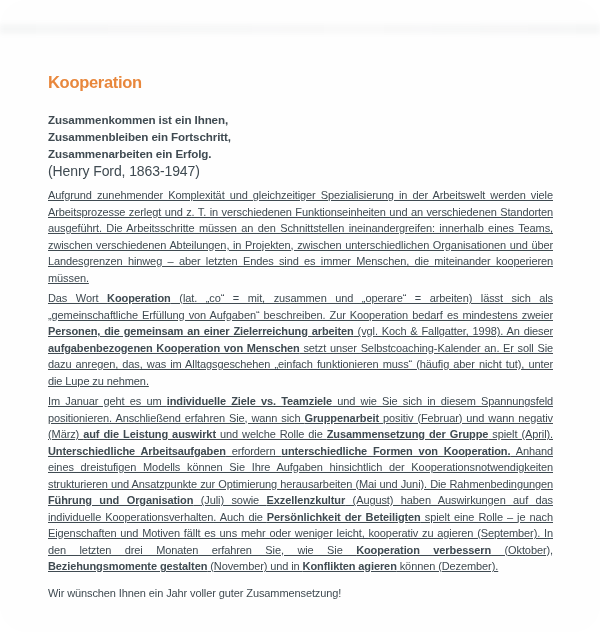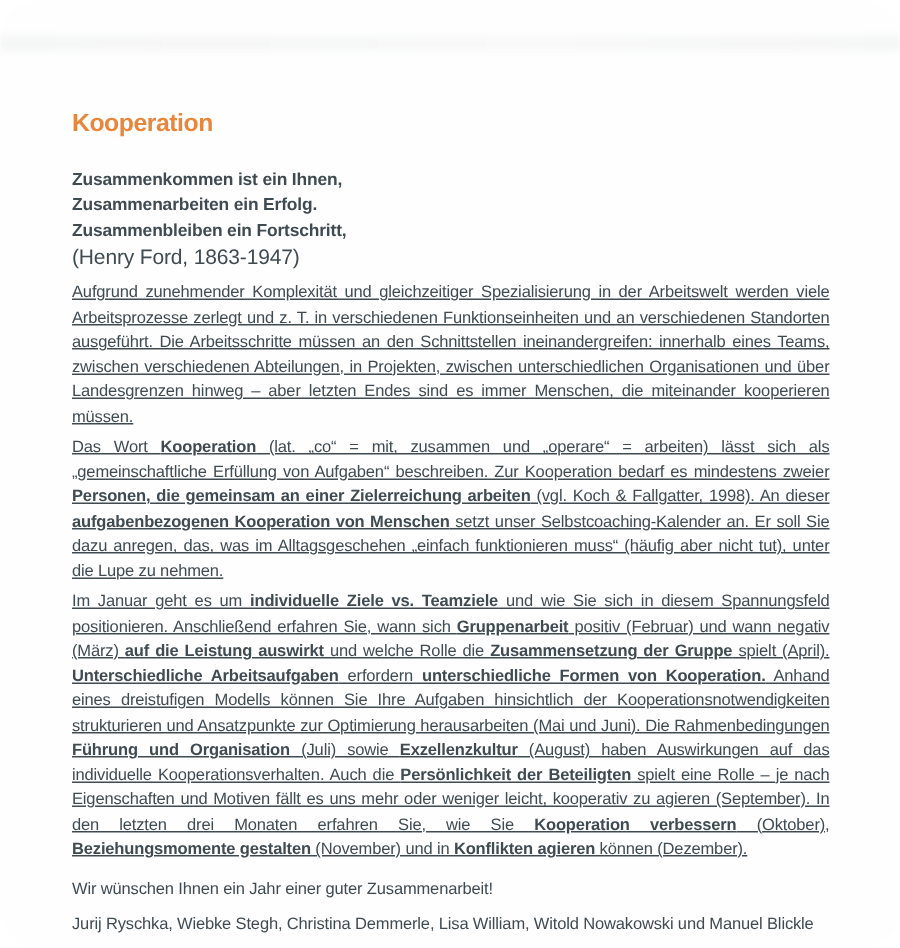--- a/index.html
+++ b/index.html
@@ -85,29 +85,28 @@
 <body>
 
 <div class="page">
   <div class="showthrough"></div>
   <div class="content">
 
     <h1 class="page-title">Kooperation</h1>
 
     <div class="quote-block">
       <div class="quote-line">Zusammenkommen ist ein Ihnen,</div>
+      <div class="quote-line">Zusammenbleiben ein Fortschritt,</div>
       <div class="quote-line">Zusammenarbeiten ein Erfolg.</div>
-      <div class="quote-line">Zusammenbleiben ein Fortschritt,</div>
       <div class="quote-attribution">(Henry Ford, 1863-1947)</div>
     </div>
 
     <div id="paragraphs">
         <p class="body-para"><span>Aufgrund zunehmender Komplexität und gleichzeitiger Spezialisierung in der Arbeitswelt werden viele Arbeitsprozesse zerlegt und z. T. in verschiedenen Funktionseinheiten und an verschiedenen Standorten ausgeführt. Die Arbeitsschritte müssen an den Schnittstellen ineinandergreifen: innerhalb eines Teams, zwischen verschiedenen Abteilungen, in Projekten, zwischen unterschiedlichen Organisationen und über Landesgrenzen hinweg – aber letzten Endes sind es immer Menschen, die miteinander kooperieren müssen.</span></p>
         <p class="body-para"><span>Das Wort </span><strong>Kooperation</strong><span> (lat. „co“ = mit, zusammen und „operare“ = arbeiten) lässt sich als „gemeinschaftliche Erfüllung von Aufgaben“ beschreiben. Zur Kooperation bedarf es mindestens zweier </span><strong>Personen, die gemeinsam an einer Zielerreichung arbeiten</strong><span> (vgl. Koch &amp; Fallgatter, 1998). An dieser </span><strong>aufgabenbezogenen Kooperation von Menschen</strong><span> setzt unser Selbstcoaching-Kalender an. Er soll Sie dazu anregen, das, was im Alltagsgeschehen „einfach funktionieren muss“ (häufig aber nicht tut), unter die Lupe zu nehmen.</span></p>
         <p class="body-para"><span>Im Januar geht es um </span><strong>individuelle Ziele vs. Teamziele</strong><span> und wie Sie sich in diesem Spannungsfeld positionieren. Anschließend erfahren Sie, wann sich </span><strong>Gruppenarbeit</strong><span> positiv (Februar) und wann negativ (März) </span><strong>auf die Leistung auswirkt</strong><span> und welche Rolle die </span><strong>Zusammensetzung der Gruppe</strong><span> spielt (April). </span><strong>Unterschiedliche Arbeitsaufgaben</strong><span> erfordern </span><strong>unterschiedliche Formen von Kooperation.</strong><span> Anhand eines dreistufigen Modells können Sie Ihre Aufgaben hinsichtlich der Kooperationsnotwendigkeiten strukturieren und Ansatzpunkte zur Optimierung herausarbeiten (Mai und Juni). Die Rahmenbedingungen </span><strong>Führung und Organisation</strong><span> (Juli) sowie </span><strong>Exzellenzkultur</strong><span> (August) haben Auswirkungen auf das individuelle Kooperationsverhalten. Auch die </span><strong>Persönlichkeit der Beteiligten</strong><span> spielt eine Rolle – je nach Eigenschaften und Motiven fällt es uns mehr oder weniger leicht, kooperativ zu agieren (September). In den letzten drei Monaten erfahren Sie, wie Sie </span><strong>Kooperation verbessern</strong><span> (Oktober), </span><strong>Beziehungsmomente gestalten</strong><span> (November) und in </span><strong>Konflikten agieren</strong><span> können (Dezember).</span></p>
       </div>
 
-    <p class="closing-line">Wir wünschen Ihnen ein Jahr einer guter Zusammenarbeit!</p>
+    <p class="closing-line">Wir wünschen Ihnen ein Jahr voller guter Zusammensetzung!</p>
 
-    <p class="authors-line">Jurij Ryschka, Wiebke Stegh, Christina Demmerle, Lisa William, Witold Nowakowski und Manuel Blickle</p>
 
   </div>
 </div>
 
 </body></html>

